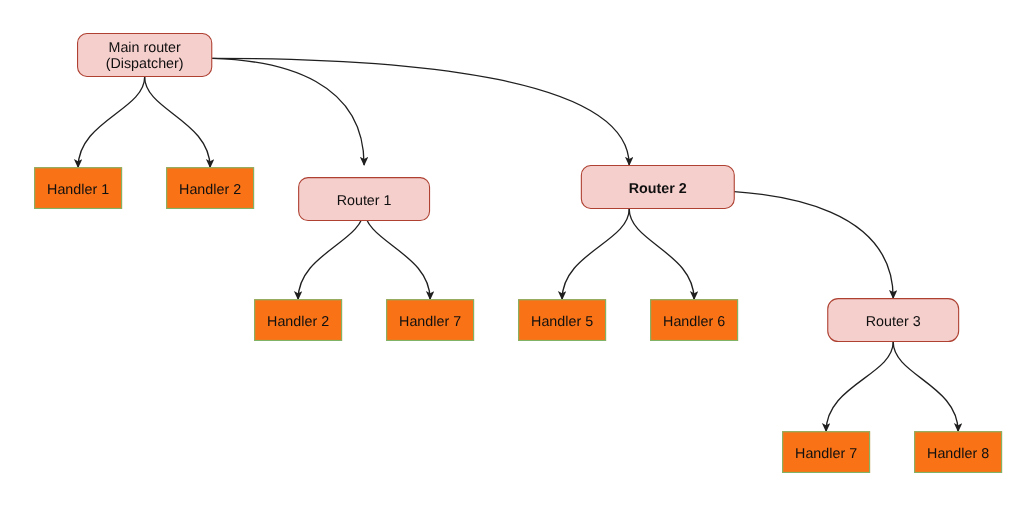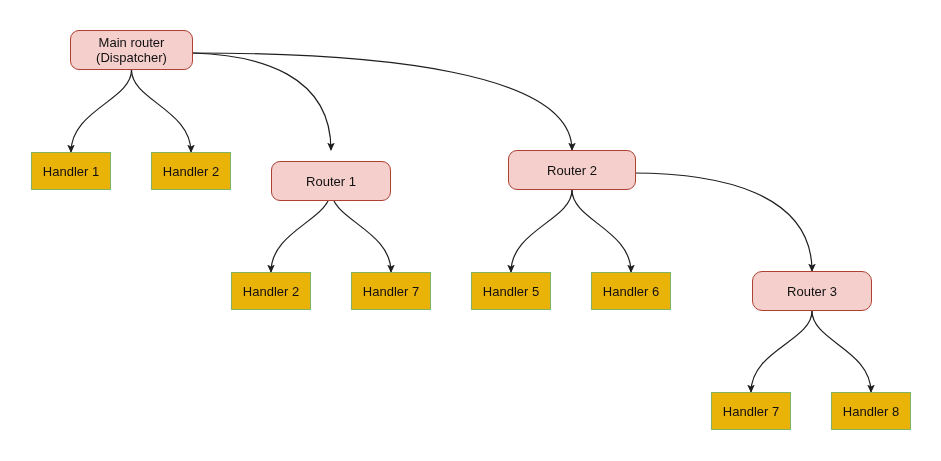--- a/index.html
+++ b/index.html
@@ -36,21 +36,21 @@
     color: #101010;
     z-index: 2;
     white-space: pre-line;
   }
   .node.router {
     background: #f5cfcc;
     border: 1px solid #ae4132;
     border-radius: 9px;
   }
   .node.handler {
-    background: #eab308;
+    background: #f97316;
     border: 1px solid #81b366;
     border-radius: 0px;
   }
 </style>
 </head>
 <body>
 
 <div id="canvas">
 
   <svg id="edges" viewBox="0 0 941 461" xmlns="http://www.w3.org/2000/svg">
@@ -73,21 +73,21 @@
         <path d="M 812 311 C 812 341 871 350 871 392" fill="none" stroke="#1f1f1f" stroke-width="1.2" marker-end="url(#arrowhead)"></path>
       </g>
   </svg>
 
   <div id="node-layer">
       <div class="node router" style="left: 70px; top: 30px; width: 123px; height: 40px;">Main router
 (Dispatcher)</div>
       <div class="node handler" style="left: 31px; top: 152px; width: 80px; height: 38px;">Handler 1</div>
       <div class="node handler" style="left: 151px; top: 152px; width: 80px; height: 38px;">Handler 2</div>
       <div class="node router" style="left: 271px; top: 150px; width: 120px; height: 40px; margin-top: 11px;">Router 1</div>
-      <div class="node router" style="left: 508px; top: 150px; width: 128px; height: 40px;">Router 2</div>
+      <div class="node router" style="left: 528px; top: 150px; width: 140px; height: 40px; font-weight: bold;">Router 2</div>
       <div class="node handler" style="left: 231px; top: 272px; width: 80px; height: 38px;">Handler 2</div>
       <div class="node handler" style="left: 351px; top: 272px; width: 80px; height: 38px;">Handler 7</div>
       <div class="node handler" style="left: 471px; top: 272px; width: 80px; height: 38px; text-align: right;">Handler 5</div>
       <div class="node handler" style="left: 591px; top: 272px; width: 80px; height: 38px;">Handler 6</div>
       <div class="node router" style="left: 752px; top: 271px; width: 120px; height: 40px; border-radius: 10px;">Router 3</div>
       <div class="node handler" style="left: 711px; top: 392px; width: 80px; height: 38px;">Handler 7</div>
       <div class="node handler" style="left: 831px; top: 392px; width: 80px; height: 38px;">Handler 8</div>
     </div>
 
 </div>

